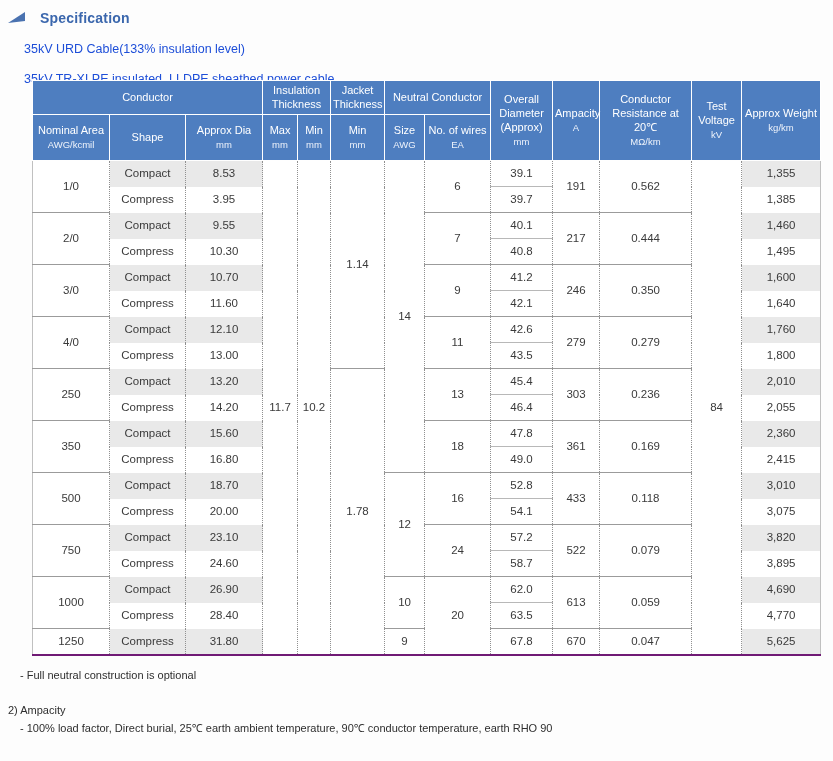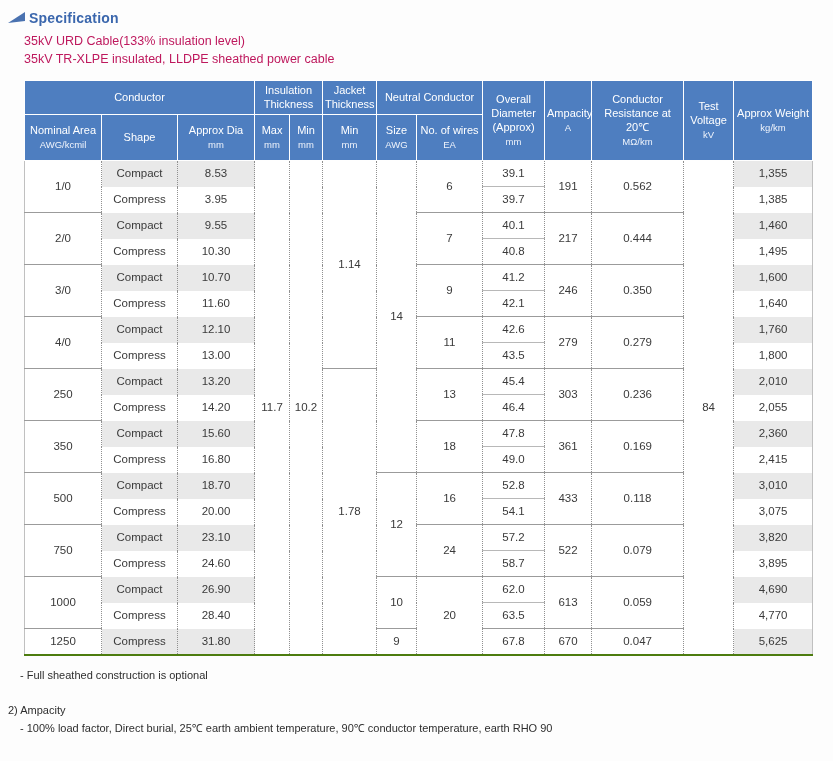--- a/index.html
+++ b/index.html
@@ -9,31 +9,31 @@
   }
   html,body{margin:0;padding:0;}
   body{
     width:833px;height:761px;background:#fdfdfd;
     font-family:"Liberation Sans", sans-serif;color:#333;
     -webkit-font-smoothing:antialiased;
   }
   .page{position:relative;width:833px;height:761px;overflow:hidden;}
 
   
-  .title-row{display:flex;align-items:center;gap:4px;margin:10px 0 8px 8px;}
+  .title-row{display:flex;align-items:center;gap:15px;margin:10px 0 16px 8px;}
   .title-icon{display:block;flex:0 0 auto;}
   .page-title{font-size:14px;font-weight:bold;color:var(--title-blue);letter-spacing:.2px;}
-  .subtitle{margin:4px 0 0 24px;font-size:12.5px;color:#be185d;}
+  .subtitle{margin:16px 0 0 24px;font-size:12.5px;color:#1d4ed8;}
 
   
   table.spec{
-    position:absolute;left:24px;top:80px;width:788px;
+    position:absolute;left:32px;top:80px;width:788px;
     border-collapse:collapse;table-layout:fixed;
     border-left:1px solid #c0c0c0;border-right:1px solid #c0c0c0;
-    border-bottom:2px solid #4d7c0f;
+    border-bottom:2px solid #701a75;
   }
   thead th{
     background:var(--header-blue);color:#fff;font-weight:normal;
     border:1px solid #fff;padding:1px 2px;text-align:center;vertical-align:middle;
     font-size:11px;line-height:1.25;
   }
   thead tr.group-row th{height:31px;}
   thead tr.sub-row th{height:43px;}
   thead .unit{display:block;font-size:9.5px;color:#eef3fb;margin-top:1px;}
   tbody td{
@@ -265,18 +265,18 @@
           <td class="group-end">9</td>
           <td class="group-end">67.8</td>
           <td class="group-end">670</td>
           <td class="group-end">0.047</td>
           <td class="col-weight shade">5,625</td>
         </tr>
       </tbody>
   </table>
 
   <div class="footnotes">
-    <div class="fn indent">- Full sheathed construction is optional</div>
+    <div class="fn indent">- Full neutral construction is optional</div>
     <div class="fn space-above">2) Ampacity</div>
     <div class="fn indent">- 100% load factor, Direct burial, 25℃ earth ambient temperature, 90℃ conductor temperature, earth RHO 90</div>
   </div>
 
 </div>
 
 </body></html>

